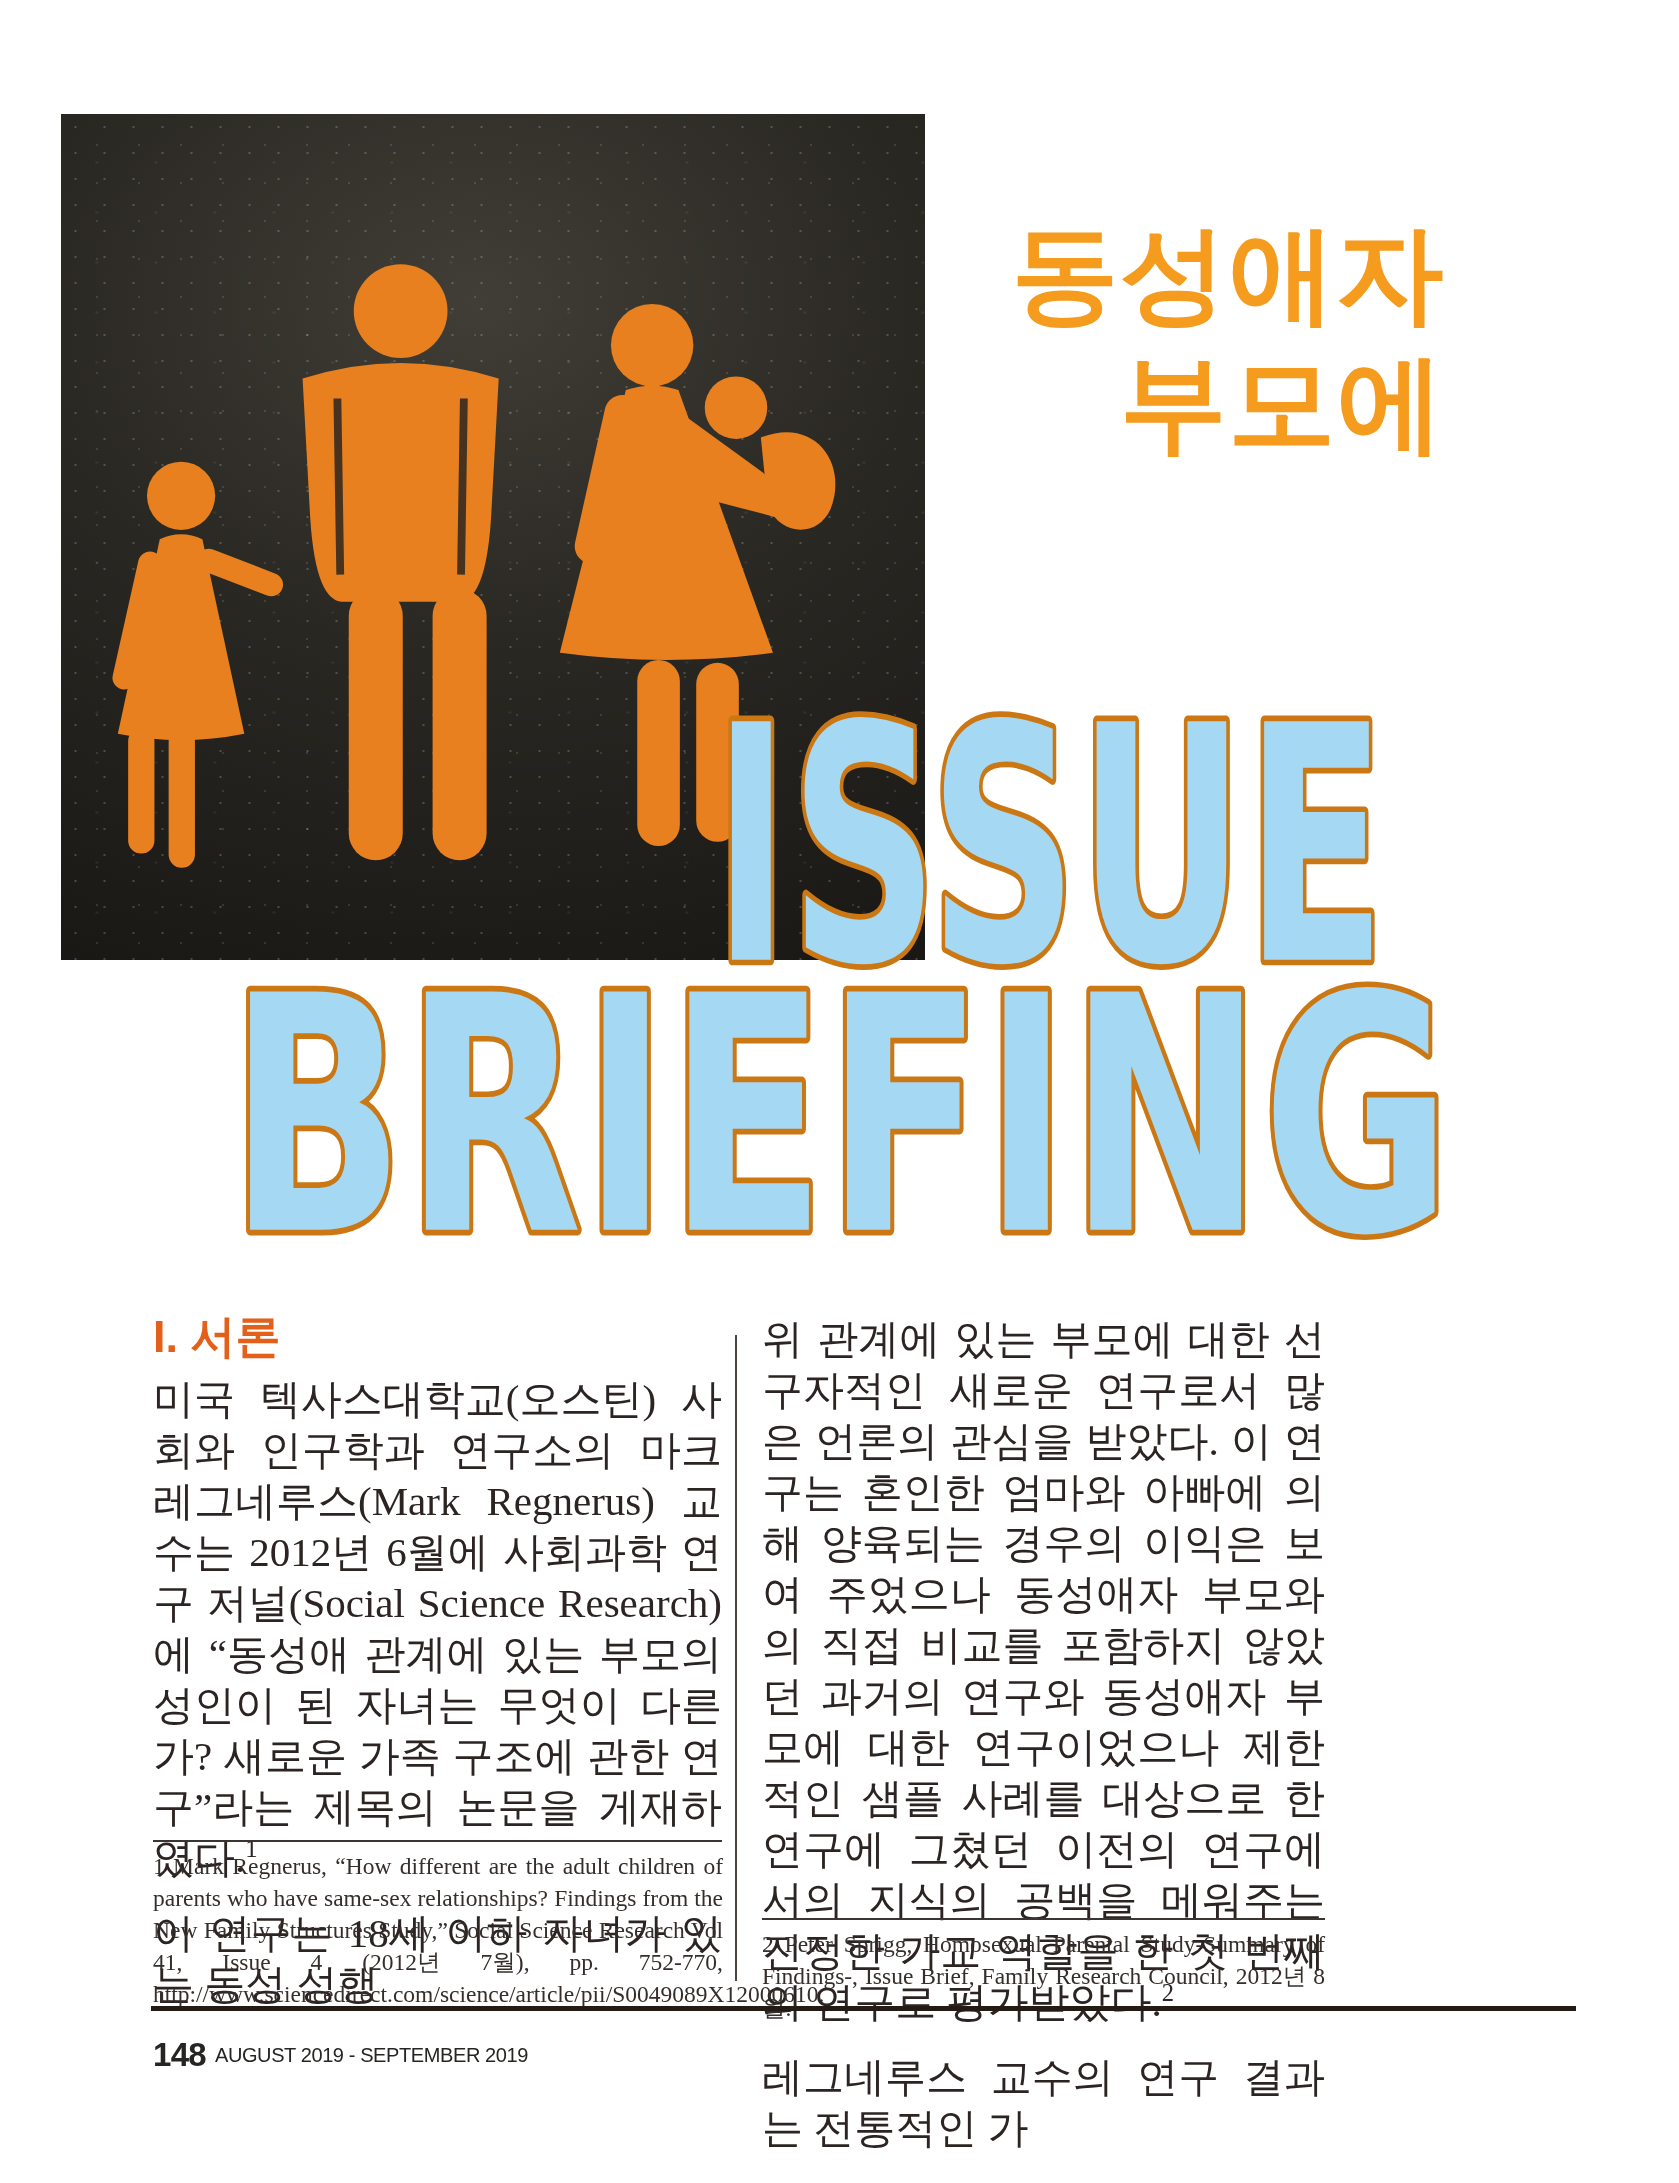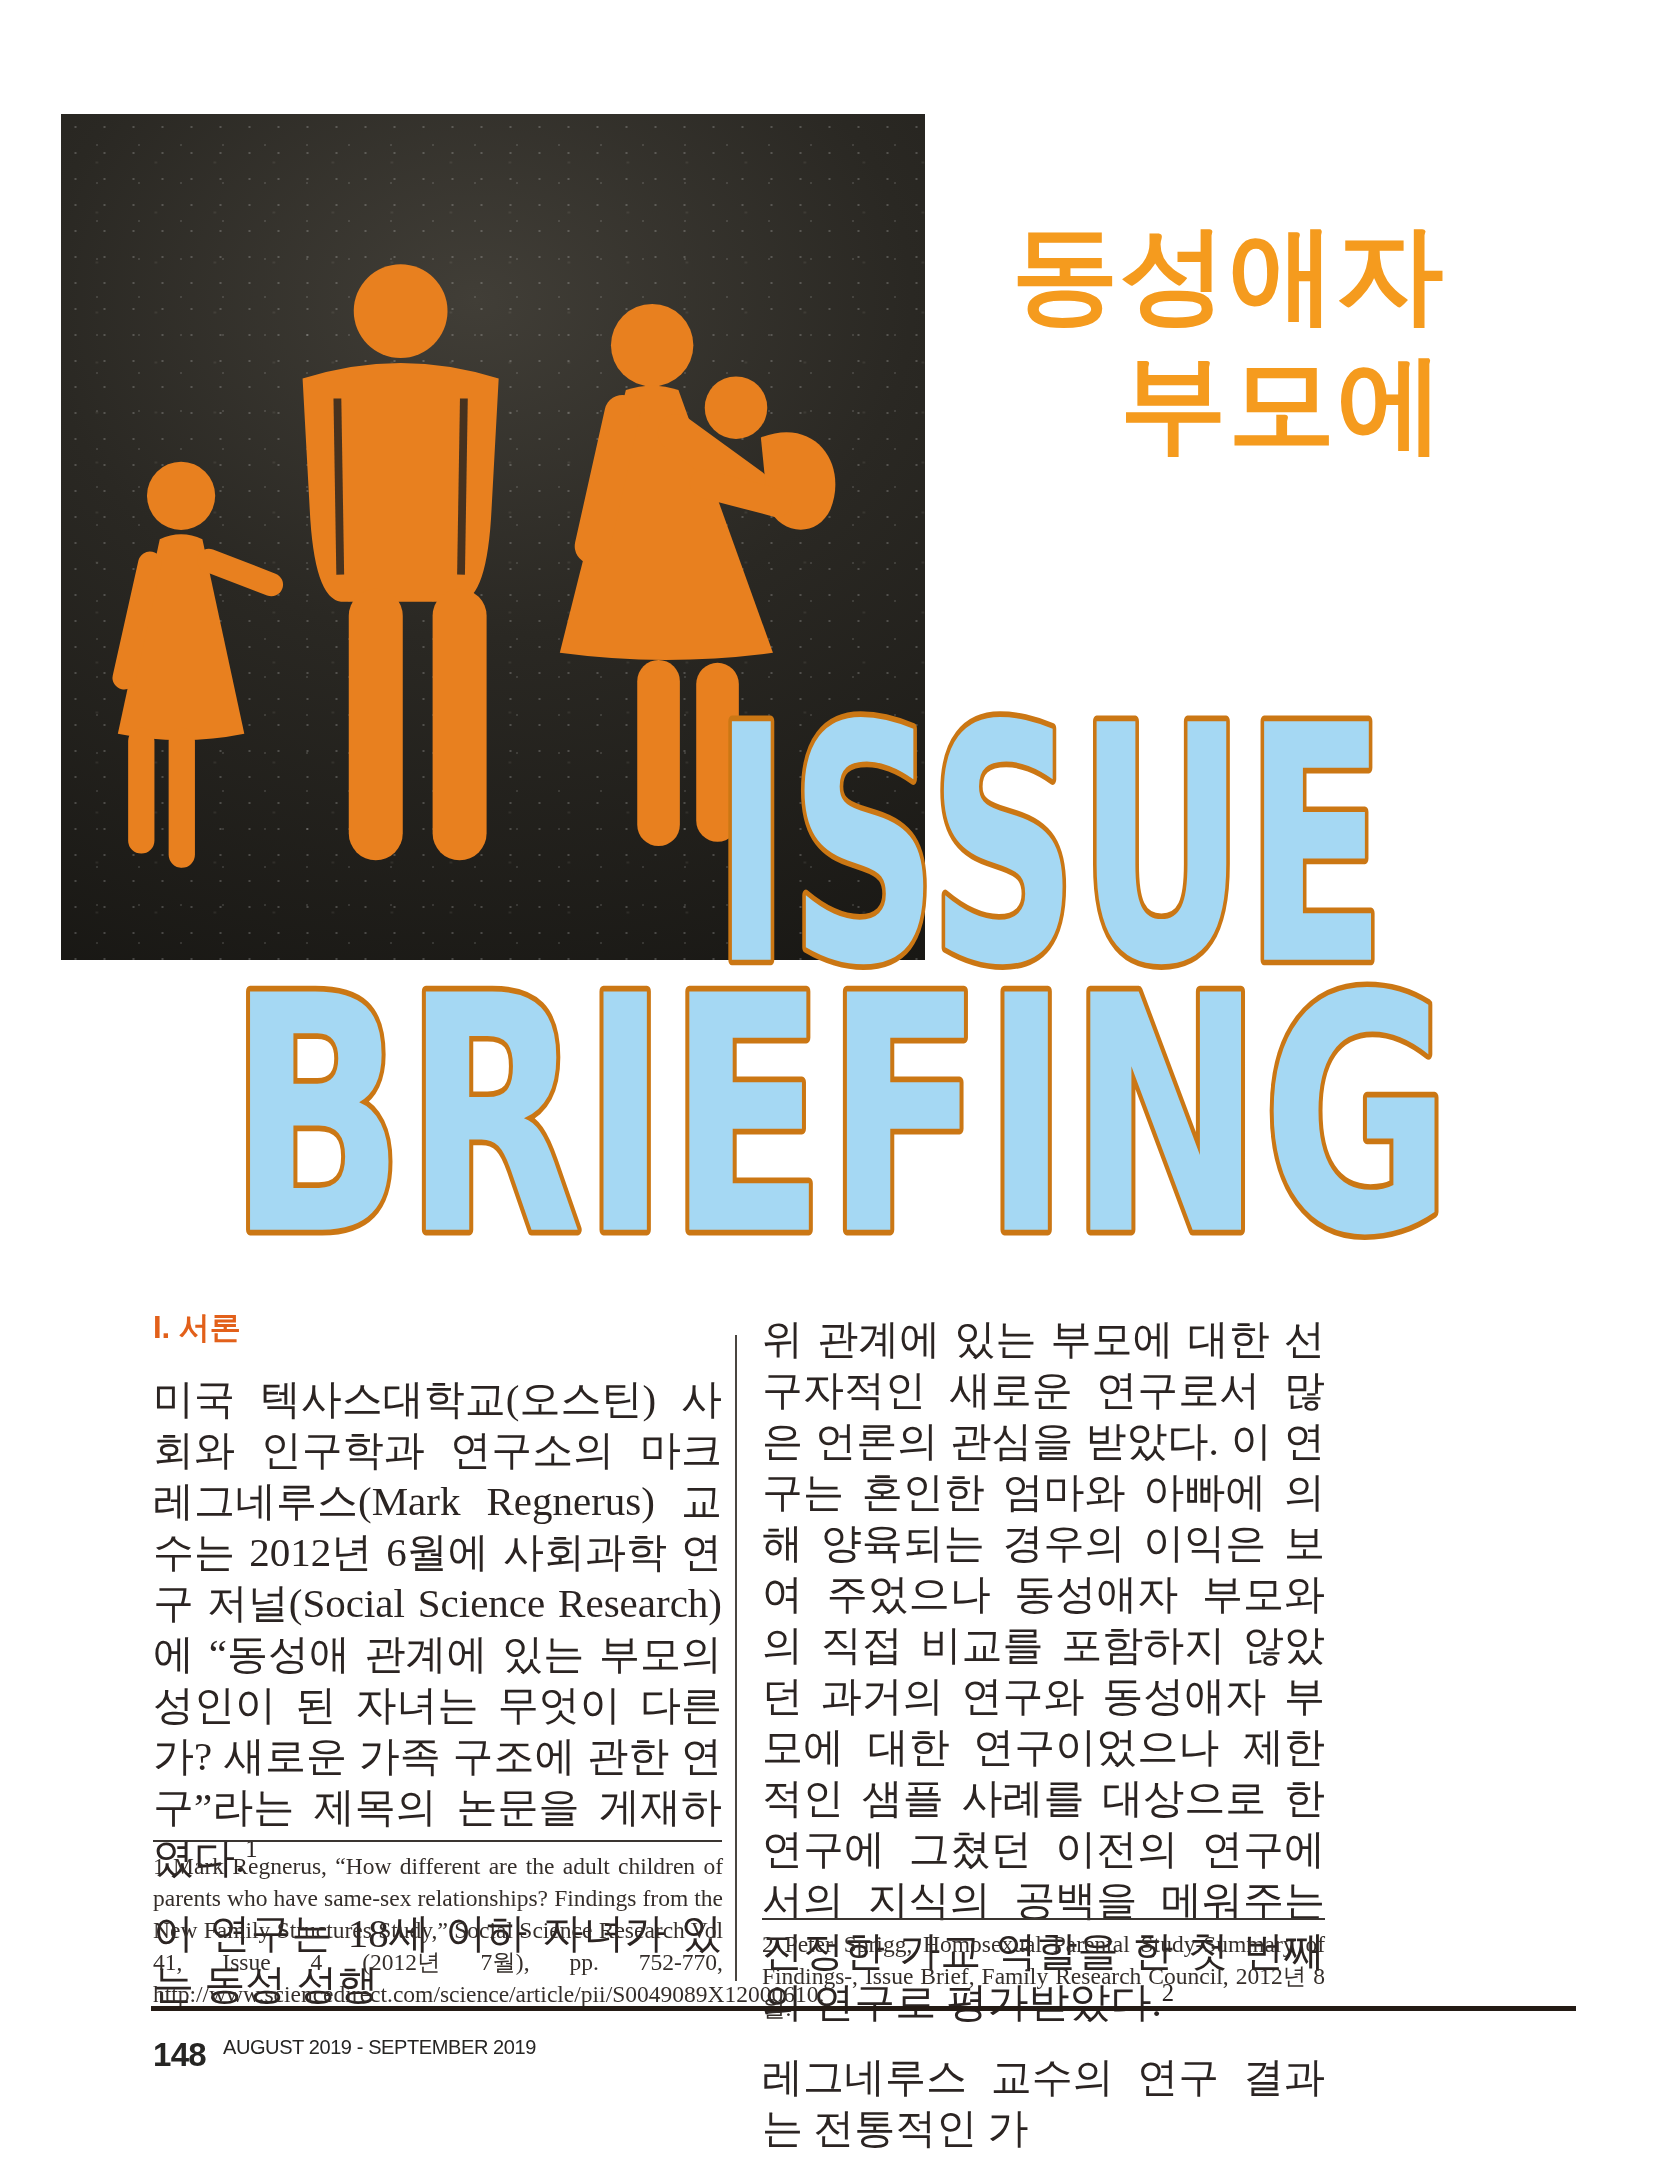--- a/index.html
+++ b/index.html
@@ -37,21 +37,21 @@
   .bigwords text{
     font-family:"DejaVu Sans","Liberation Sans",sans-serif;
     font-weight:bold;
     paint-order:stroke;
     stroke-linejoin:round;
   }
   
   .sec-heading{
     position:absolute;left:153px;top:1307px;
     font-family:"Liberation Sans","DejaVu Sans",sans-serif;
-    font-weight:800;font-size:31px;color:#E2601A;
+    font-weight:800;font-size:45px;color:#E2601A;
   }
   .col{position:absolute;font-size:41px;line-height:51px;color:#2B2422;text-align:justify;}
   .col-left{left:153px;top:1374px;width:569px;}
   .col-right{left:762px;top:1314px;width:563px;}
   .col p{margin:0;}
   .col p + p{margin-top:24px;}
   .col sup{font-size:60%;line-height:0;}
   .divider{position:absolute;left:735px;top:1335px;width:2.1px;height:646px;background:#4a4540;}
   
   .fn-rule{position:absolute;height:2.1px;background:#3a3531;}
@@ -60,21 +60,21 @@
   .fn{
     position:absolute;font-size:23.5px;line-height:32px;color:#352E2A;text-align:justify;
     font-family:"Liberation Serif","DejaVu Serif",serif;
   }
   .fn.left{left:153px;top:1850px;width:570px;}
   .fn.right{left:762px;top:1928px;width:563px;}
   
   .bottom-rule{position:absolute;left:151px;top:2006px;width:1425px;height:5px;background:#241b15;}
   .footer{
     position:absolute;left:153px;top:2036px;
-    display:flex;align-items:flex-start;gap:17px;
+    display:flex;align-items:center;gap:9px;
     font-family:"Liberation Sans","DejaVu Sans",sans-serif;color:#262523;
   }
   .footer .pagenum{font-size:33px;font-weight:bold;letter-spacing:-0.7px;}
   .footer .range{font-size:20px;font-weight:500;letter-spacing:-0.4px;}
 </style>
 </head>
 <body>
 
 <div id="page">
 

